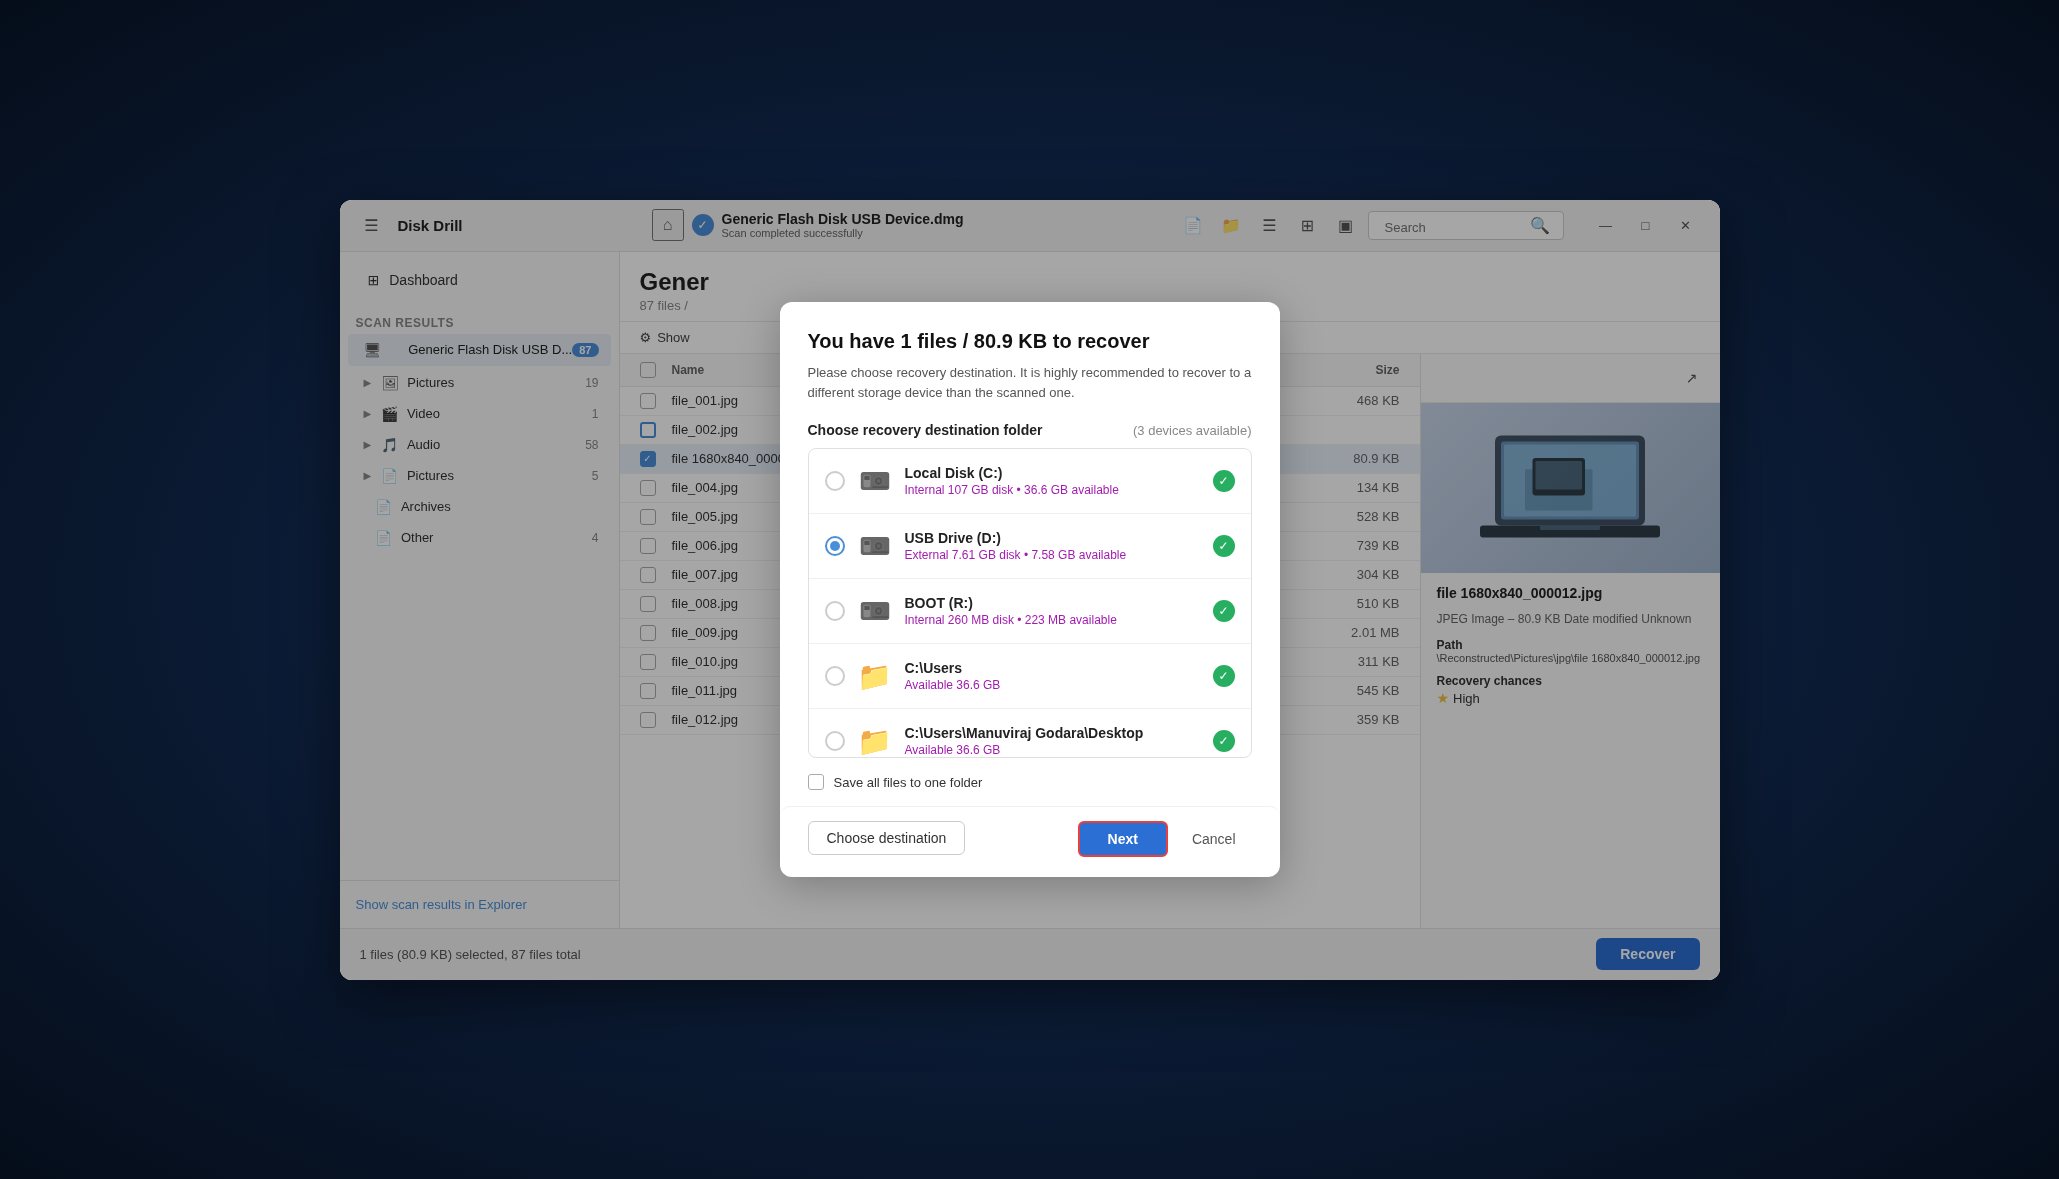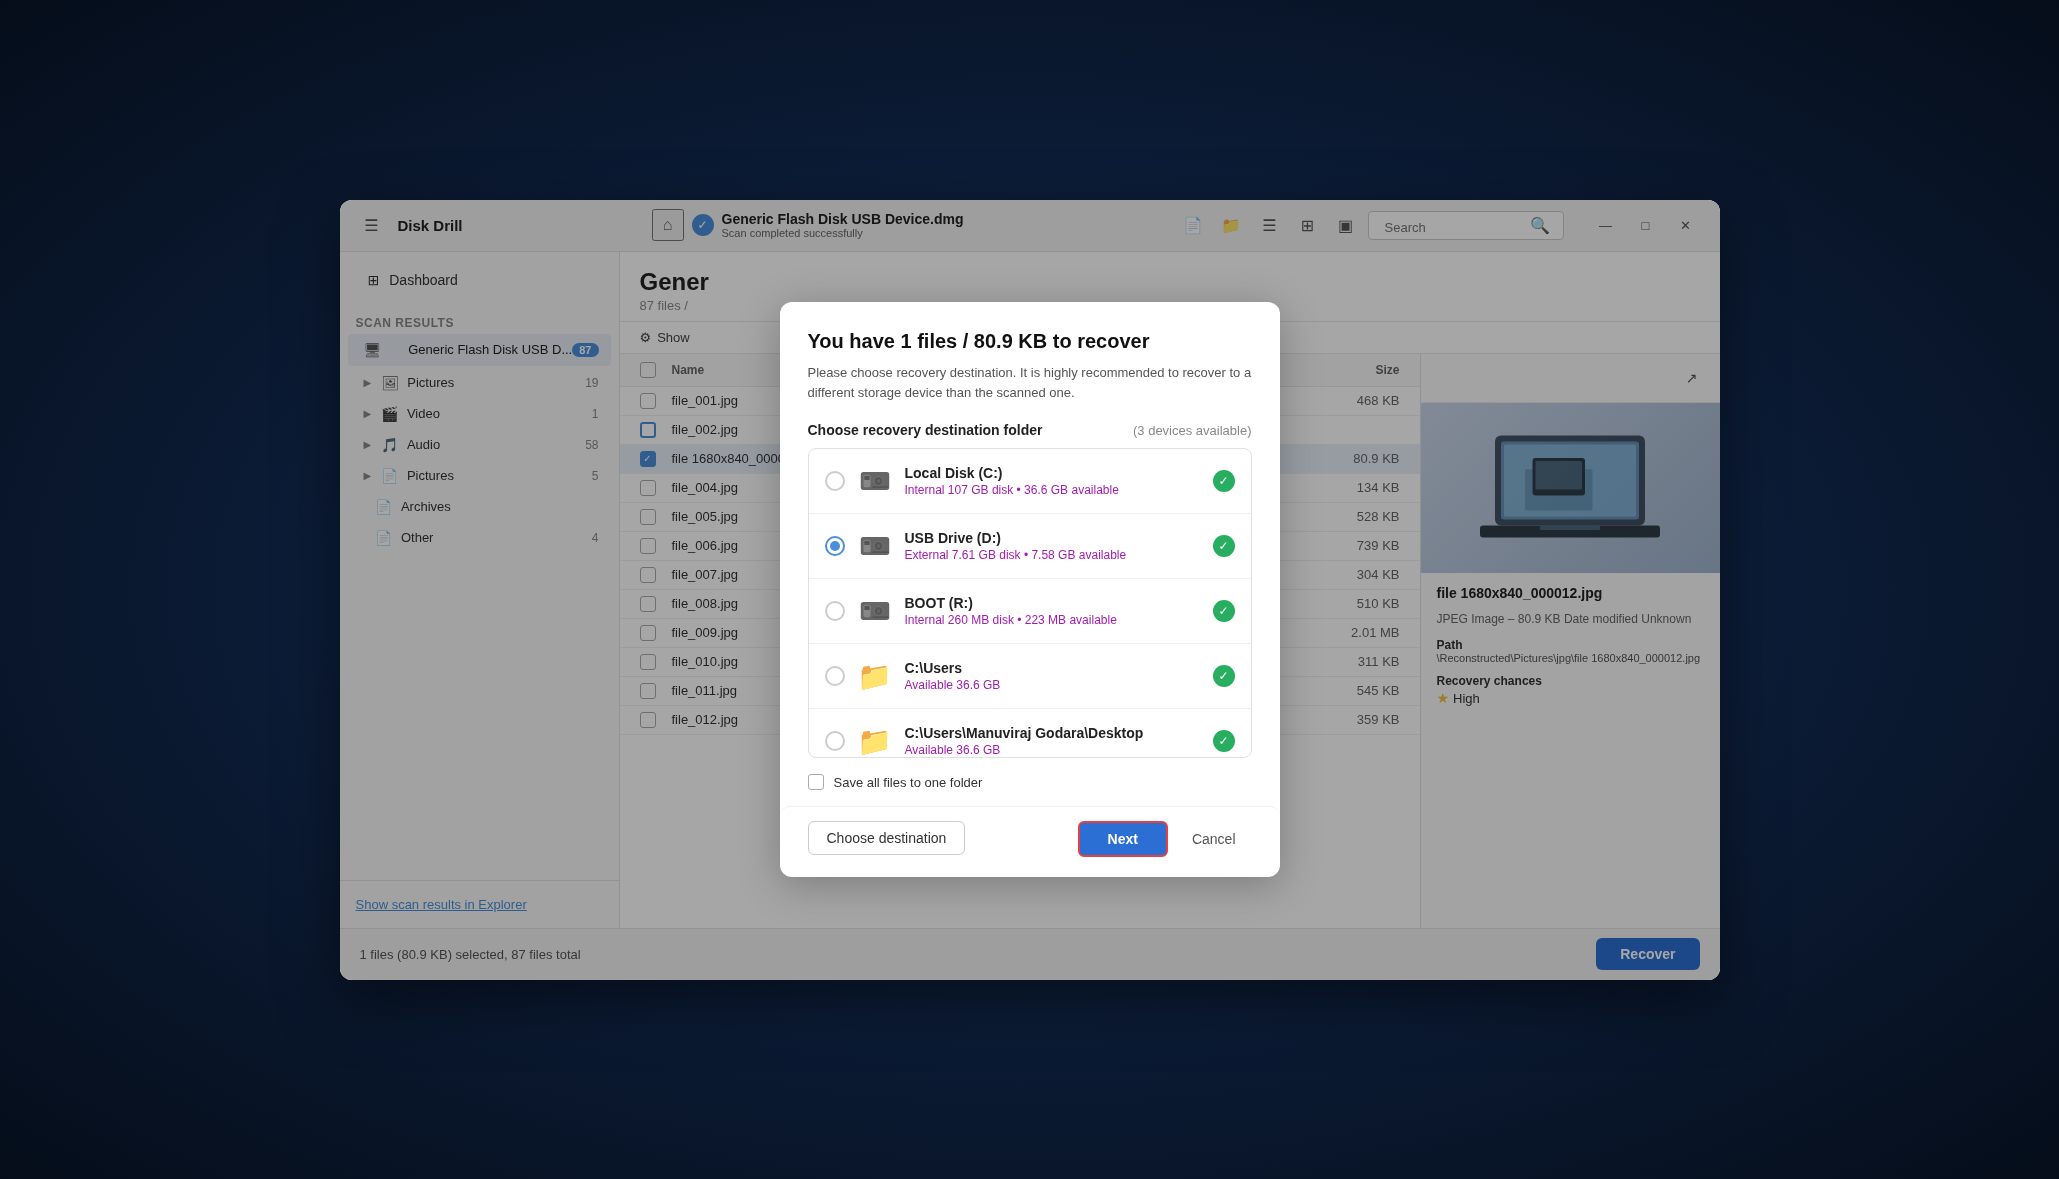--- a/index.html
+++ b/index.html
@@ -172,21 +172,21 @@
     }
 
     .sidebar-bottom {
       margin-top: auto;
       padding: 12px 16px;
       border-top: 1px solid #e0e0e0;
     }
     .show-in-explorer-btn {
       font-size: 13px; color: #4a90d9;
       cursor: pointer; background: none; border: none;
-      text-align: center; padding: 4px 0; text-decoration: underline;
+      text-align: center; padding: 4px 0;
     }
 
     
     .right-panel {
       flex: 1;
       display: flex;
       flex-direction: column;
       overflow: hidden;
       background: #fff;
     }

